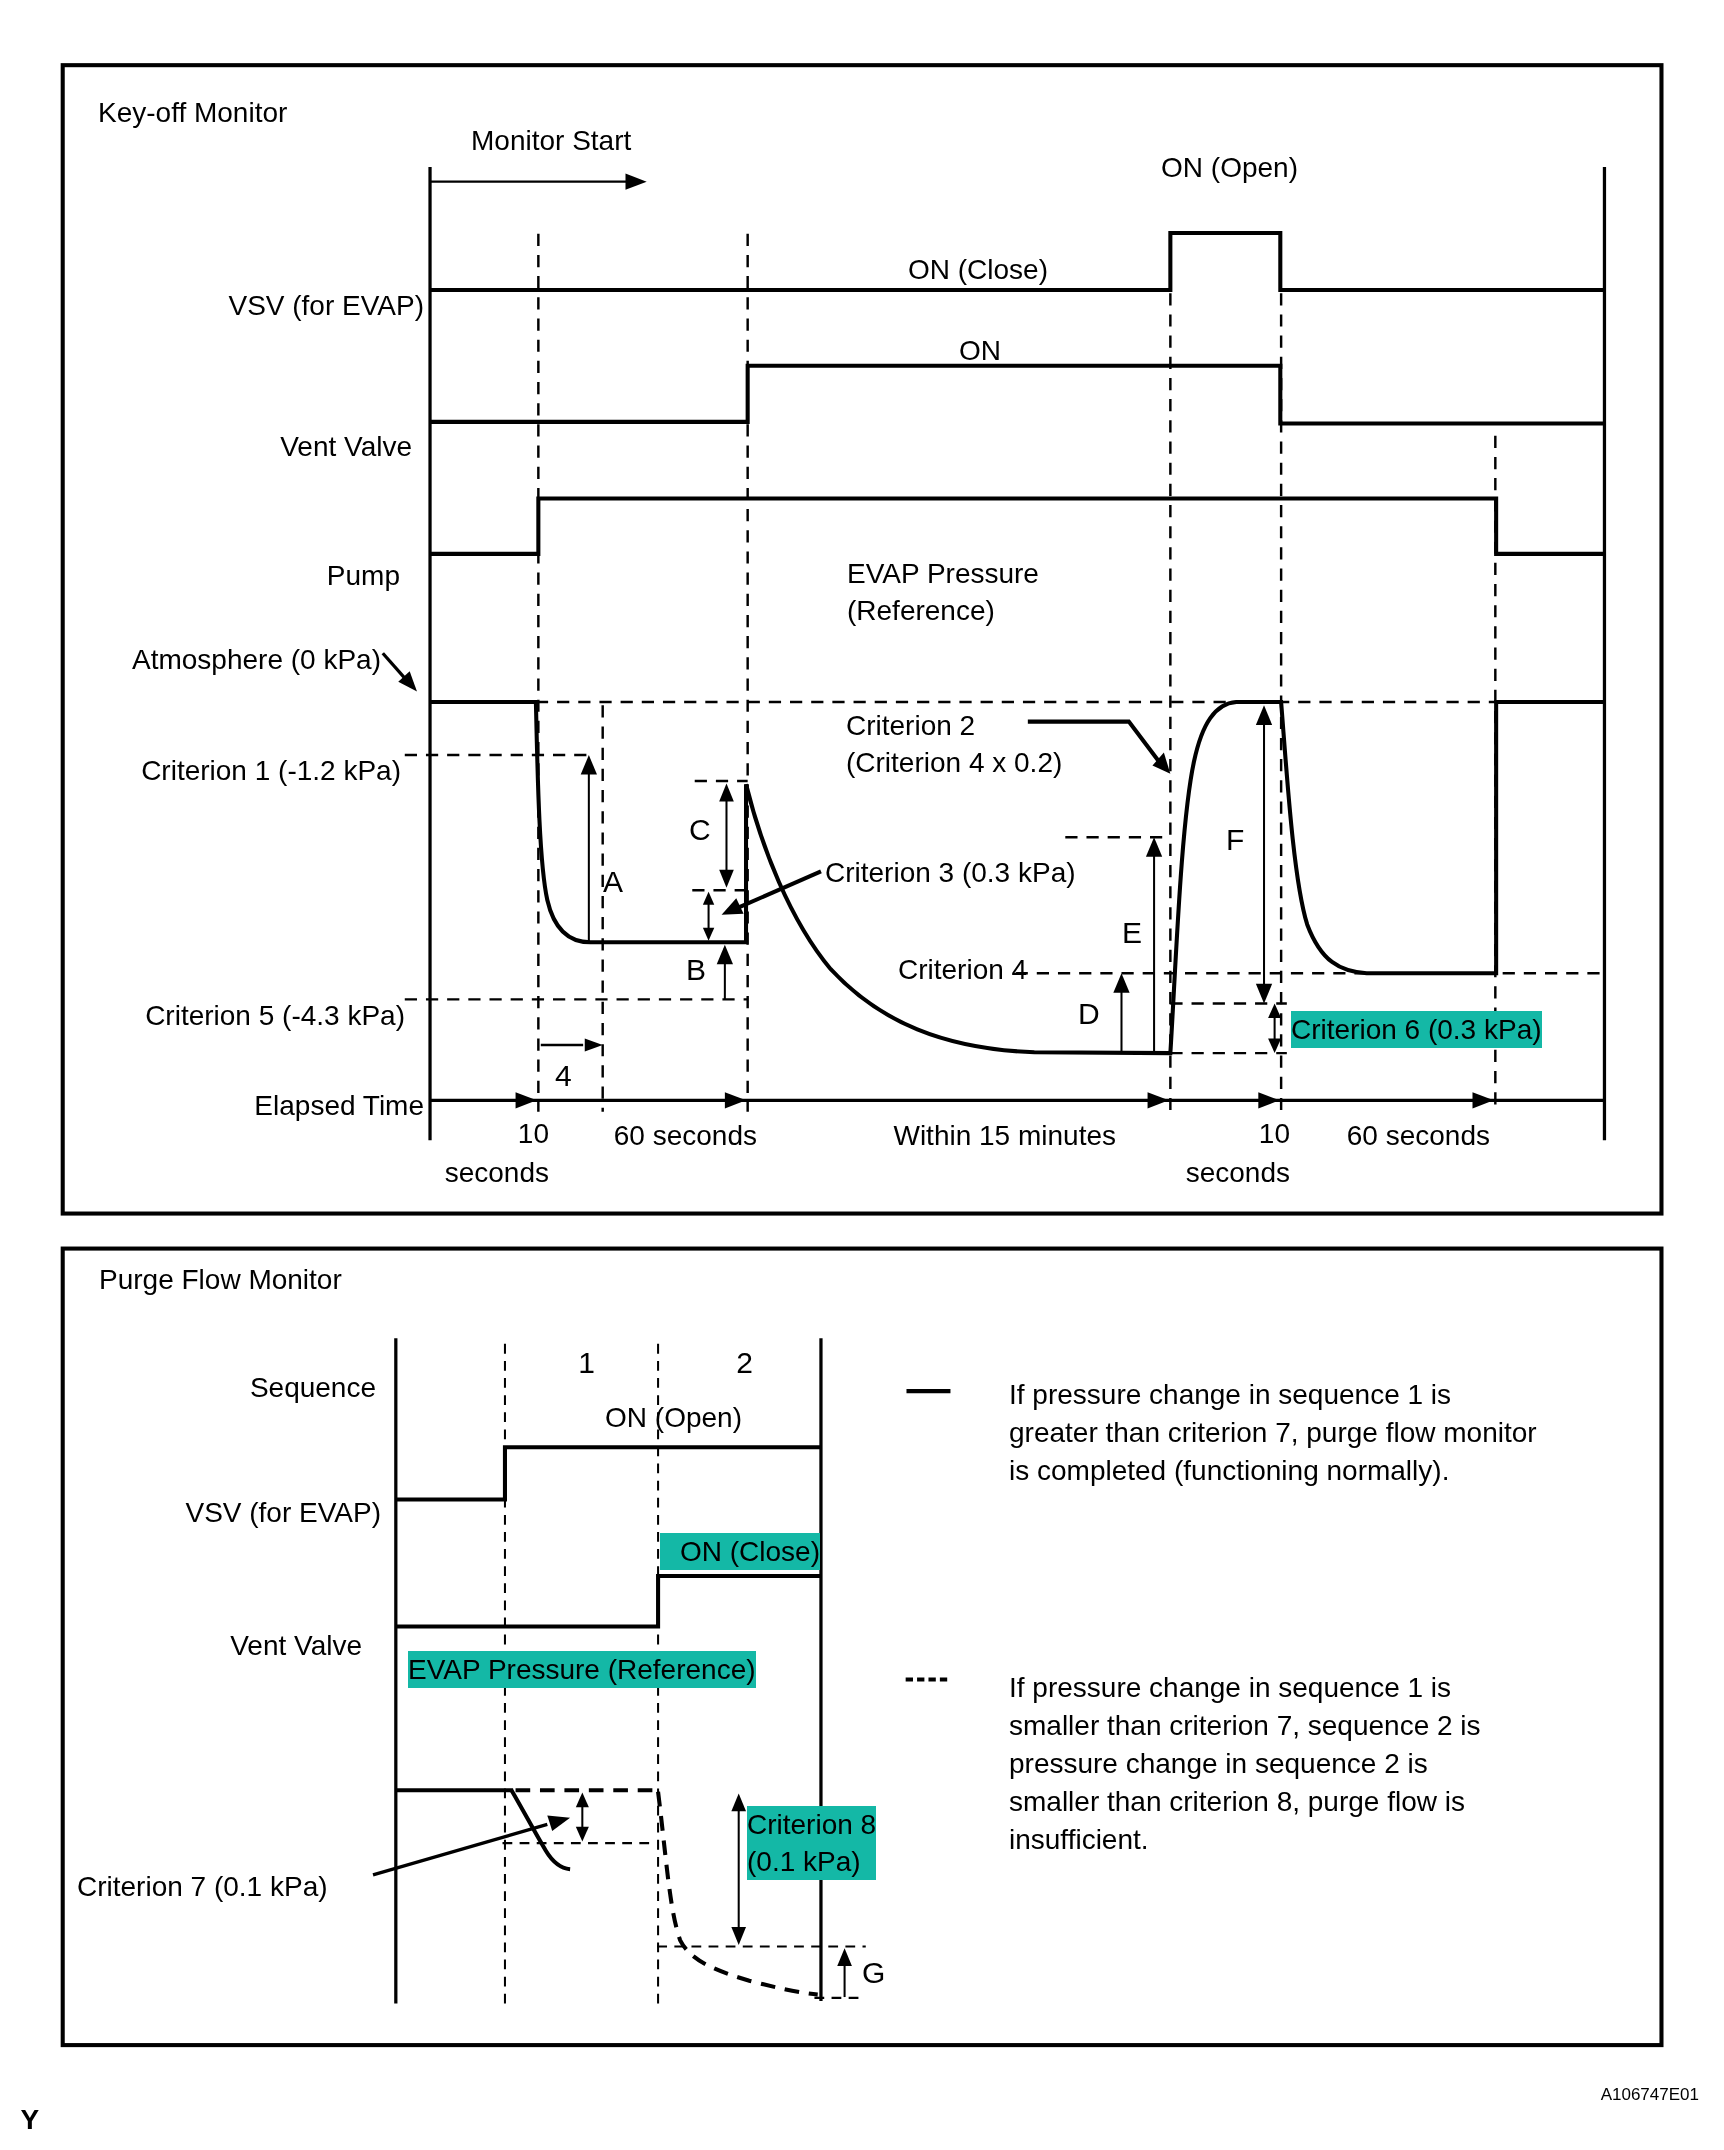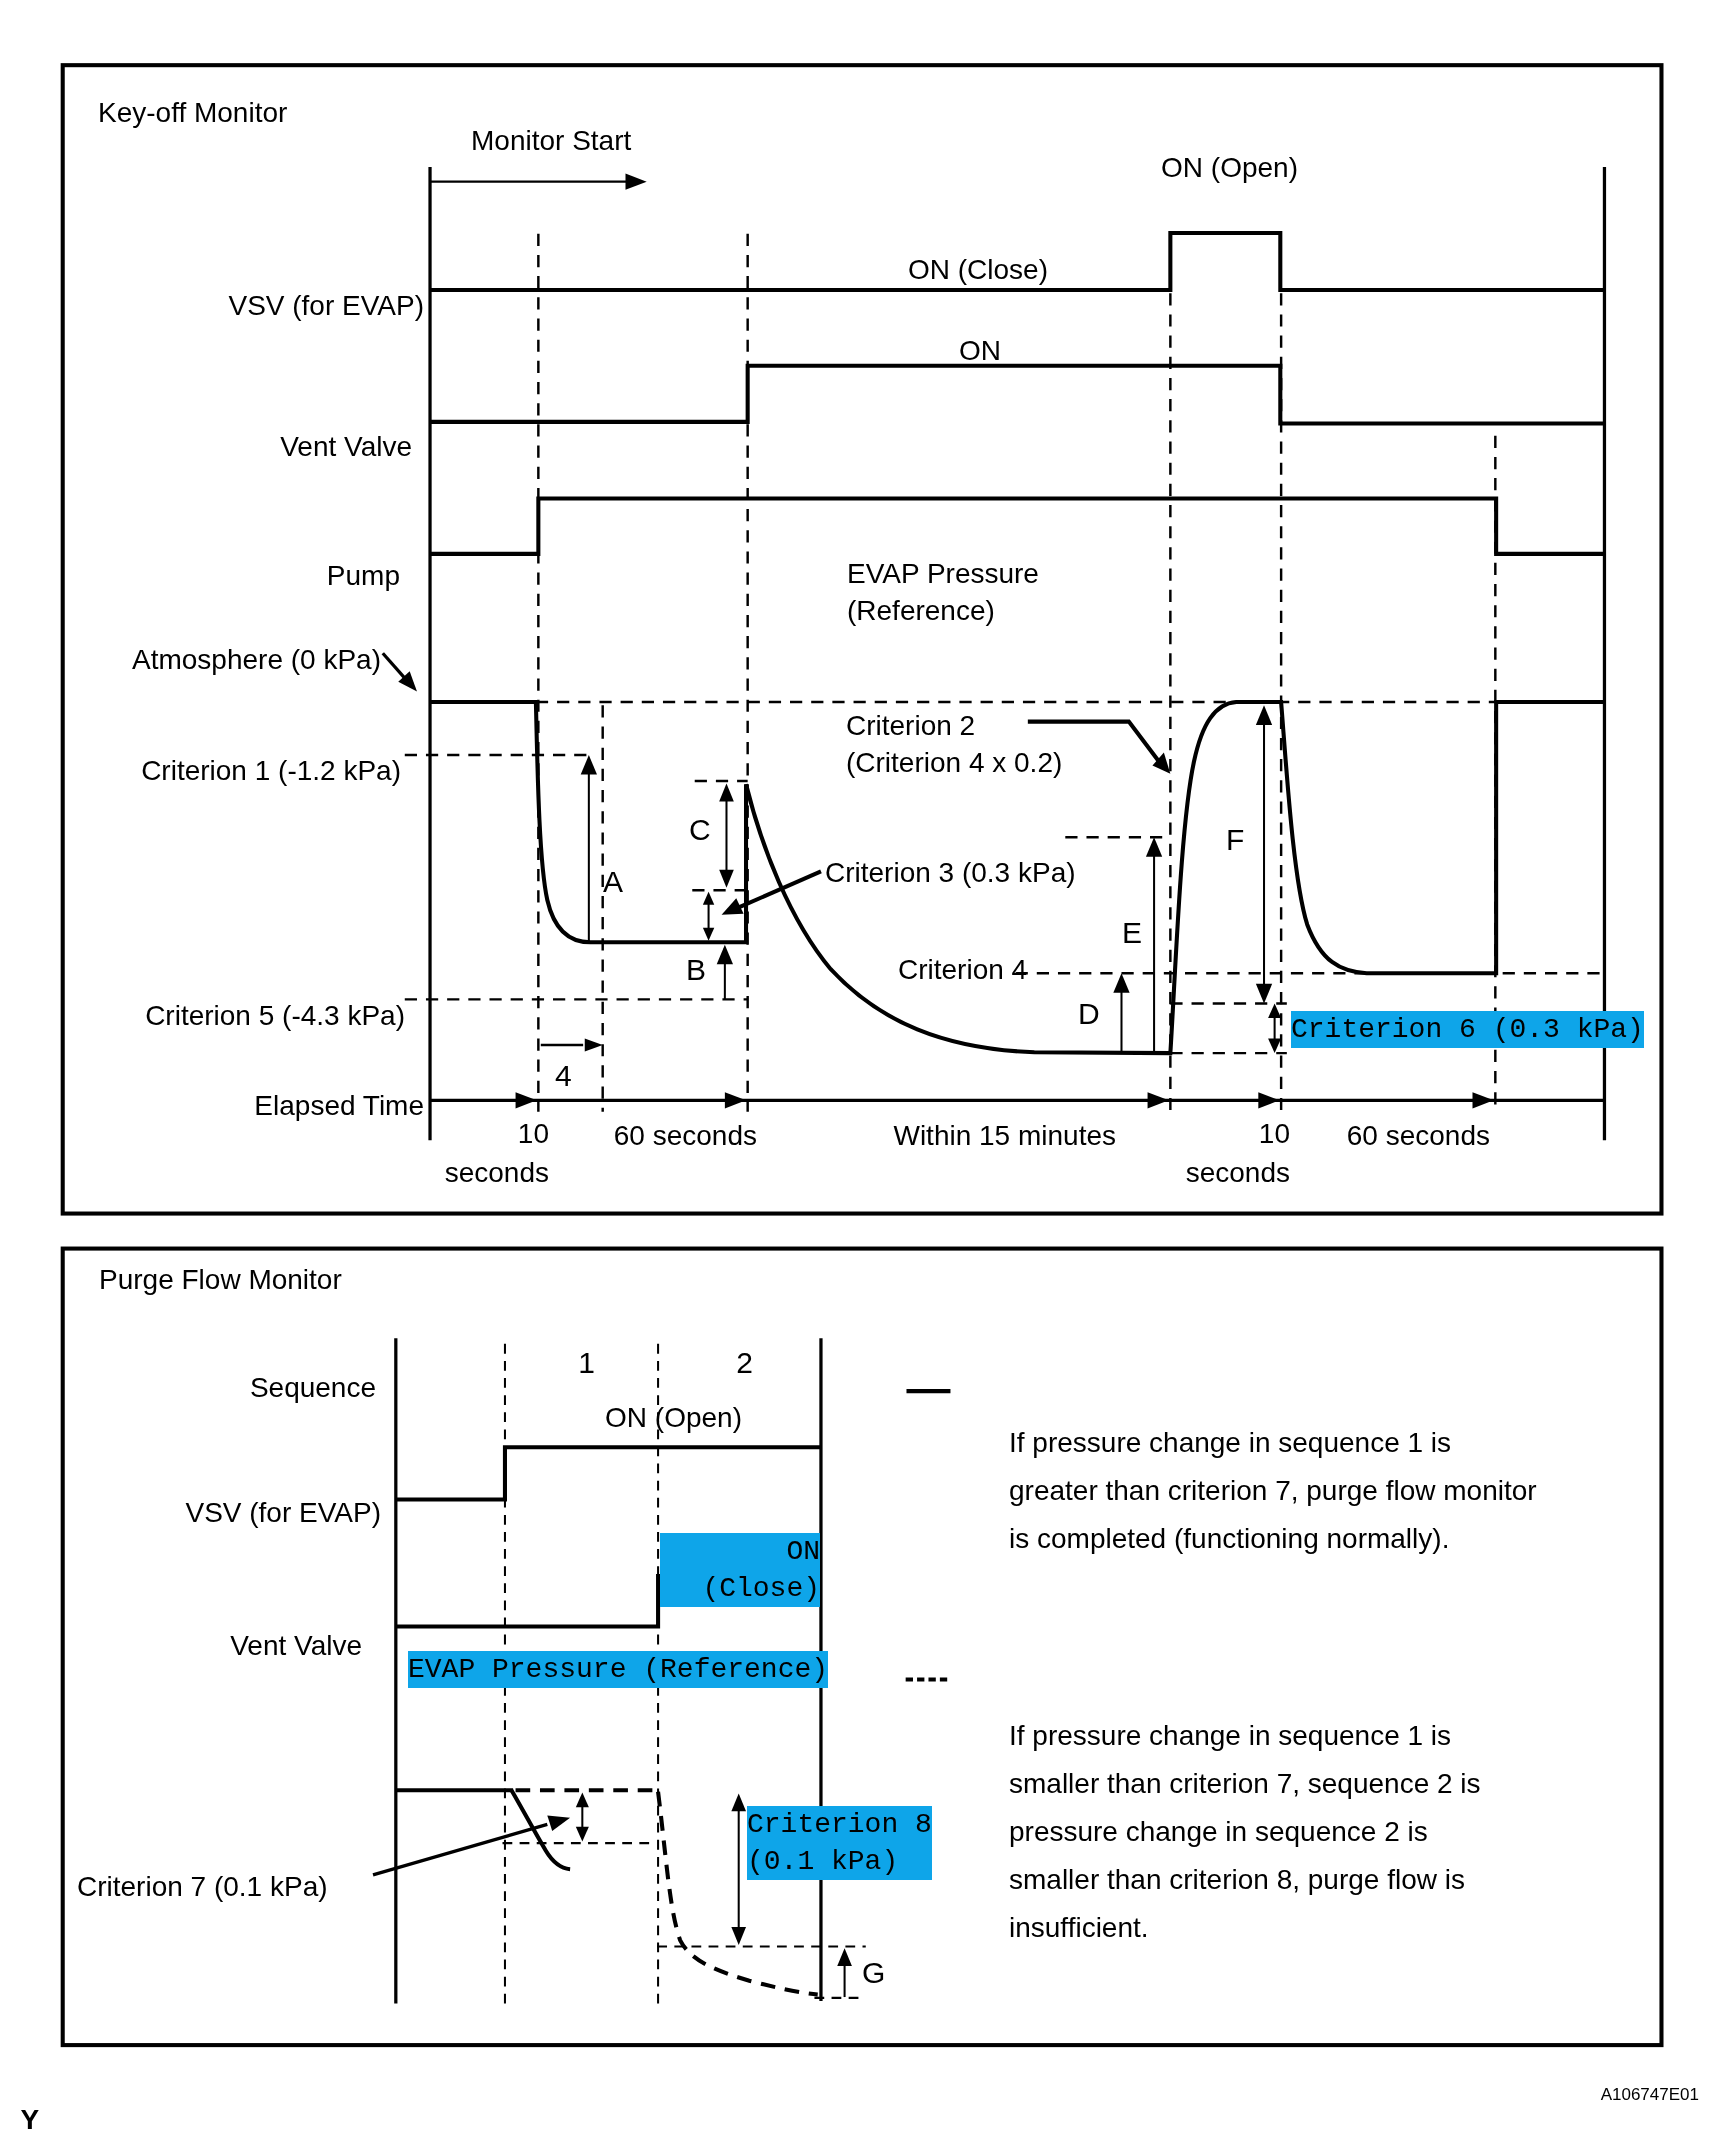--- a/index.html
+++ b/index.html
@@ -3,22 +3,22 @@
 <meta charset="utf-8">
 <style>
   html,body{margin:0;padding:0;background:#ffffff;}
   body{width:1725px;height:2151px;position:relative;overflow:hidden;
        font-family:"Liberation Sans", sans-serif;color:#000;}
   #art{position:absolute;left:0;top:0;width:1725px;height:2151px;}
   .lbl{position:absolute;font-size:28px;line-height:37px;white-space:pre-line;}
   .ctr{text-align:right;}
   .rgt{text-align:right;margin-top:12px;}
   .big{font-size:30px;}
-  .bg{background:#0ea5e9;font-family:Liberation Mono, monospace;}
-  .para{font-size:28px;line-height:48px;margin-top:43px;}
+  .bg{background:#14b8a6;}
+  .para{font-size:28px;line-height:38px;}
   .code{font-size:17px;}
   .pagemark{font-size:28px;font-weight:bold;}
 </style>
 </head>
 <body>
 
 <svg id="art" viewBox="0 0 2118 2641" fill="none" stroke="#000">
 
   <rect x="77" y="80" width="1963" height="1410" stroke-width="5"></rect>
   <rect x="77" y="1533" width="1963" height="978" stroke-width="5"></rect>

